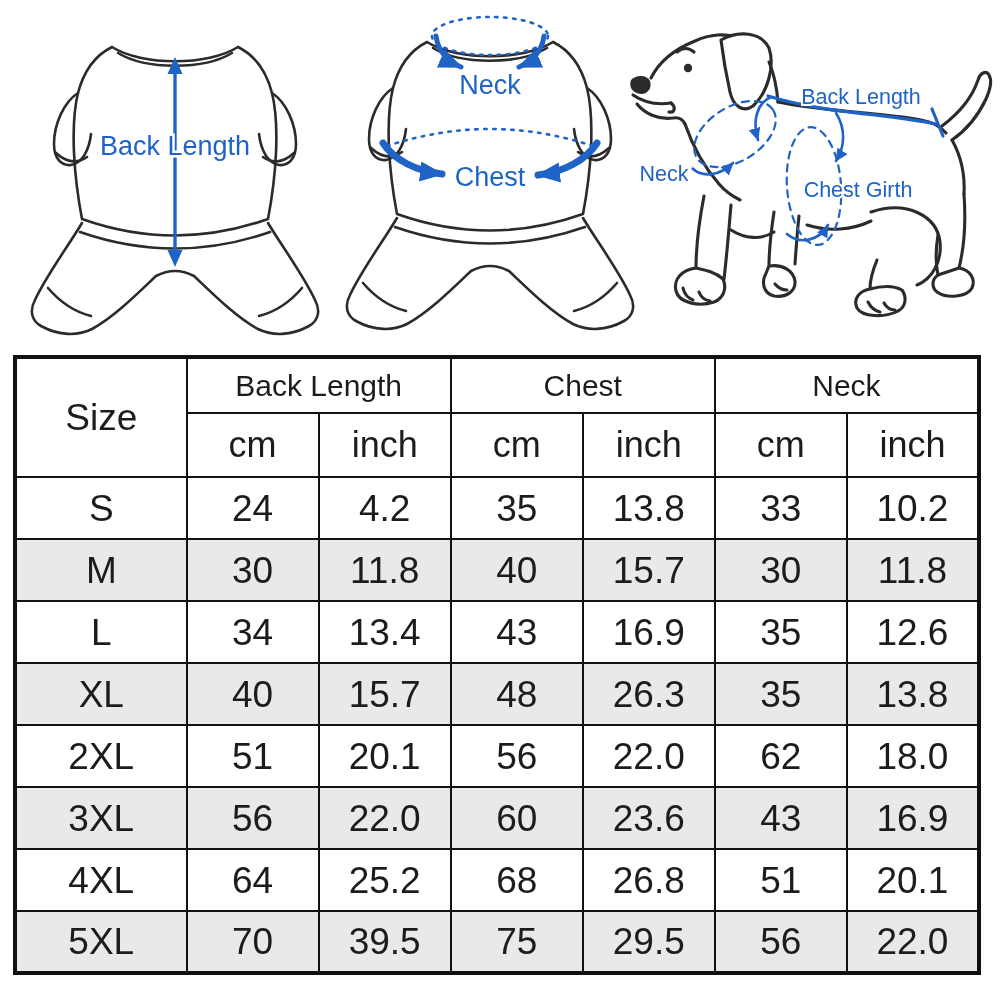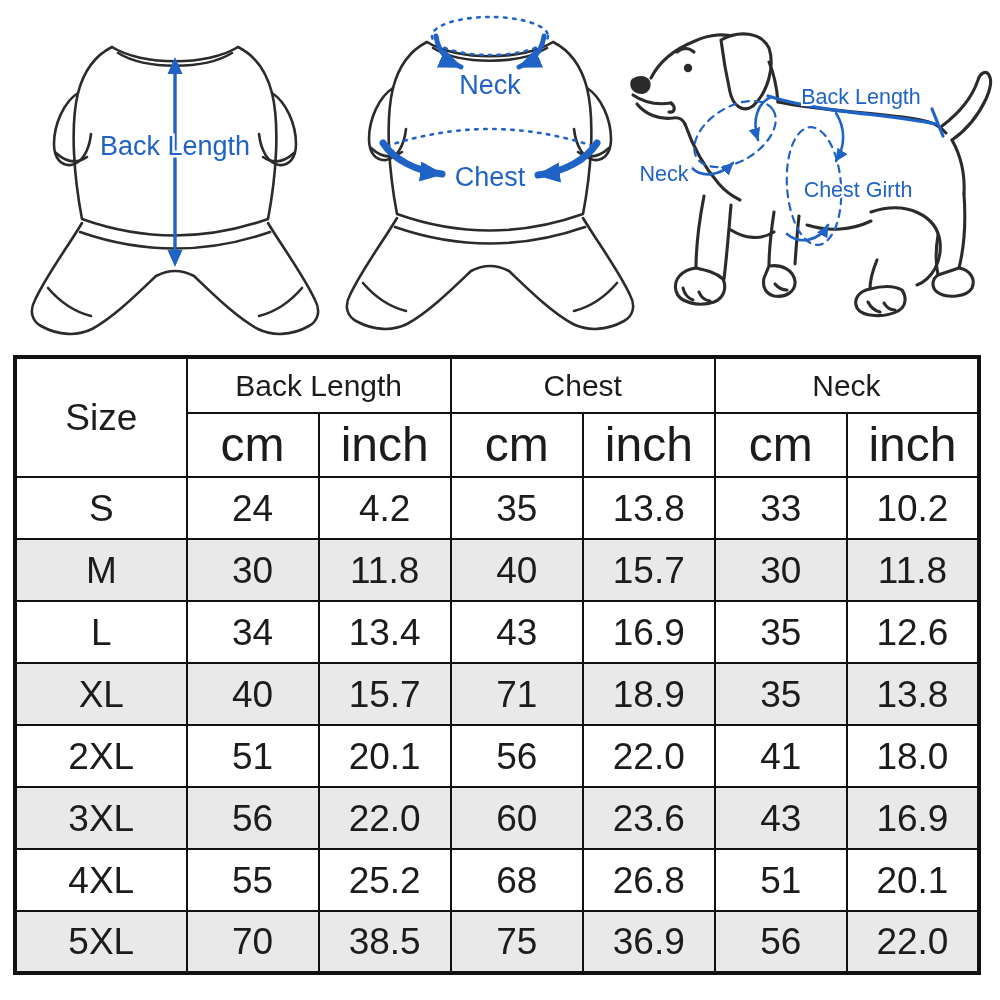--- a/index.html
+++ b/index.html
@@ -27,21 +27,21 @@
 
   .size-table{position:absolute;left:13px;top:355px;width:968px;border-collapse:collapse;
               table-layout:fixed;color:#1c1c1c;border:4px solid var(--bframe);background:#fff;}
   .size-table th,.size-table td{border:2px solid var(--bframe);text-align:center;
               vertical-align:middle;font-weight:normal;padding:0;line-height:1;}
   .row-h1{height:56px;}
   .row-h2{height:64px;}
   .size-table tbody tr{height:62px;}
   .h-group{font-size:30px;}
   .h-size{font-size:37px;}
-  .h-unit{font-size:48px;margin-top:24px;}
+  .h-unit{font-size:36px;margin-top:24px;}
   .size-table tbody td{font-size:37px;}
   .size-table tbody tr:nth-child(even){background:var(--alt);}
 </style>
 </head>
 <body>
 
 <div class="page">
 
   <svg class="defs-svg">
     <defs>
@@ -201,56 +201,56 @@
         <td>13.4</td>
         <td>43</td>
         <td>16.9</td>
         <td>35</td>
         <td>12.6</td>
       </tr>
       <tr>
         <td>XL</td>
         <td>40</td>
         <td>15.7</td>
-        <td>71</td>
-        <td>18.9</td>
+        <td>48</td>
+        <td>26.3</td>
         <td>35</td>
         <td>13.8</td>
       </tr>
       <tr>
         <td>2XL</td>
         <td>51</td>
         <td>20.1</td>
         <td>56</td>
         <td>22.0</td>
-        <td>41</td>
+        <td>62</td>
         <td>18.0</td>
       </tr>
       <tr>
         <td>3XL</td>
         <td>56</td>
         <td>22.0</td>
         <td>60</td>
         <td>23.6</td>
         <td>43</td>
         <td>16.9</td>
       </tr>
       <tr>
         <td>4XL</td>
-        <td>55</td>
+        <td>64</td>
         <td>25.2</td>
         <td>68</td>
         <td>26.8</td>
         <td>51</td>
         <td>20.1</td>
       </tr>
       <tr>
         <td>5XL</td>
         <td>70</td>
-        <td>38.5</td>
+        <td>39.5</td>
         <td>75</td>
-        <td>36.9</td>
+        <td>29.5</td>
         <td>56</td>
         <td>22.0</td>
       </tr>
     </tbody>
   </table>
 </div>
 
 </body></html>

